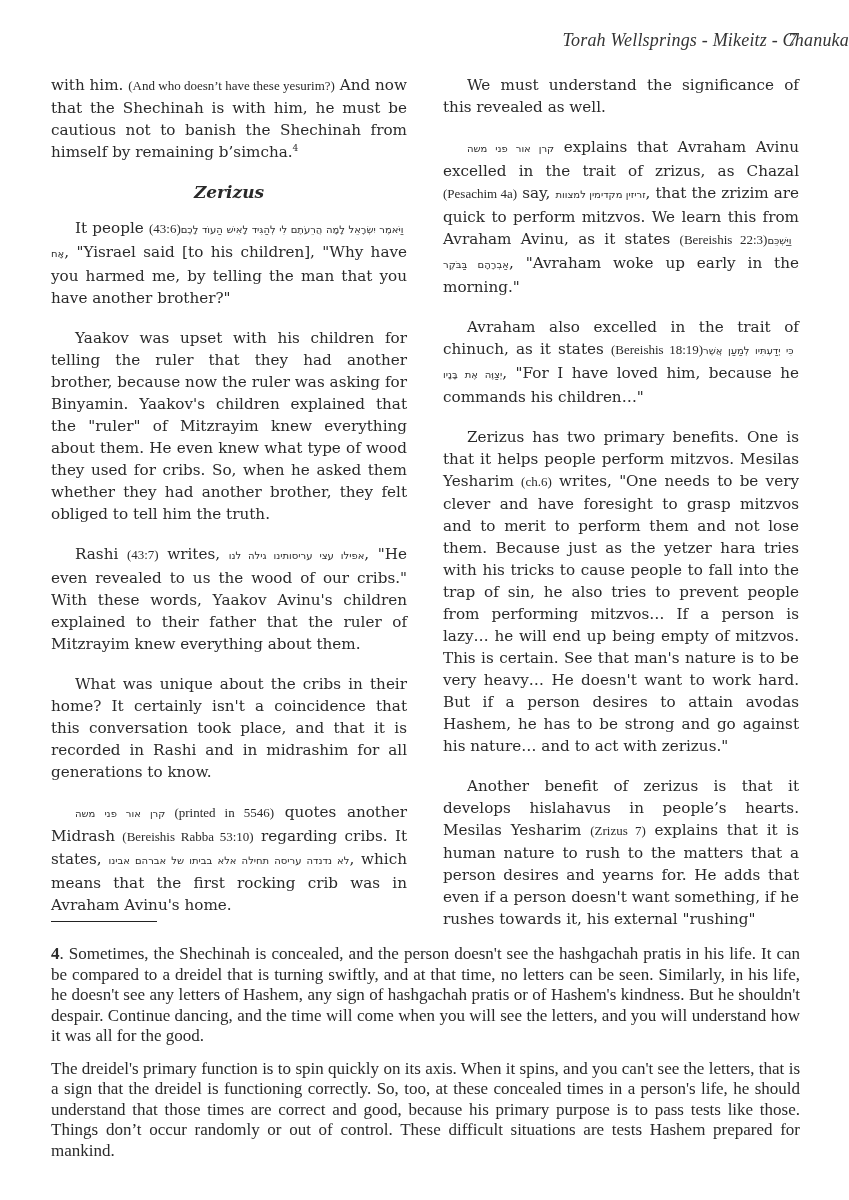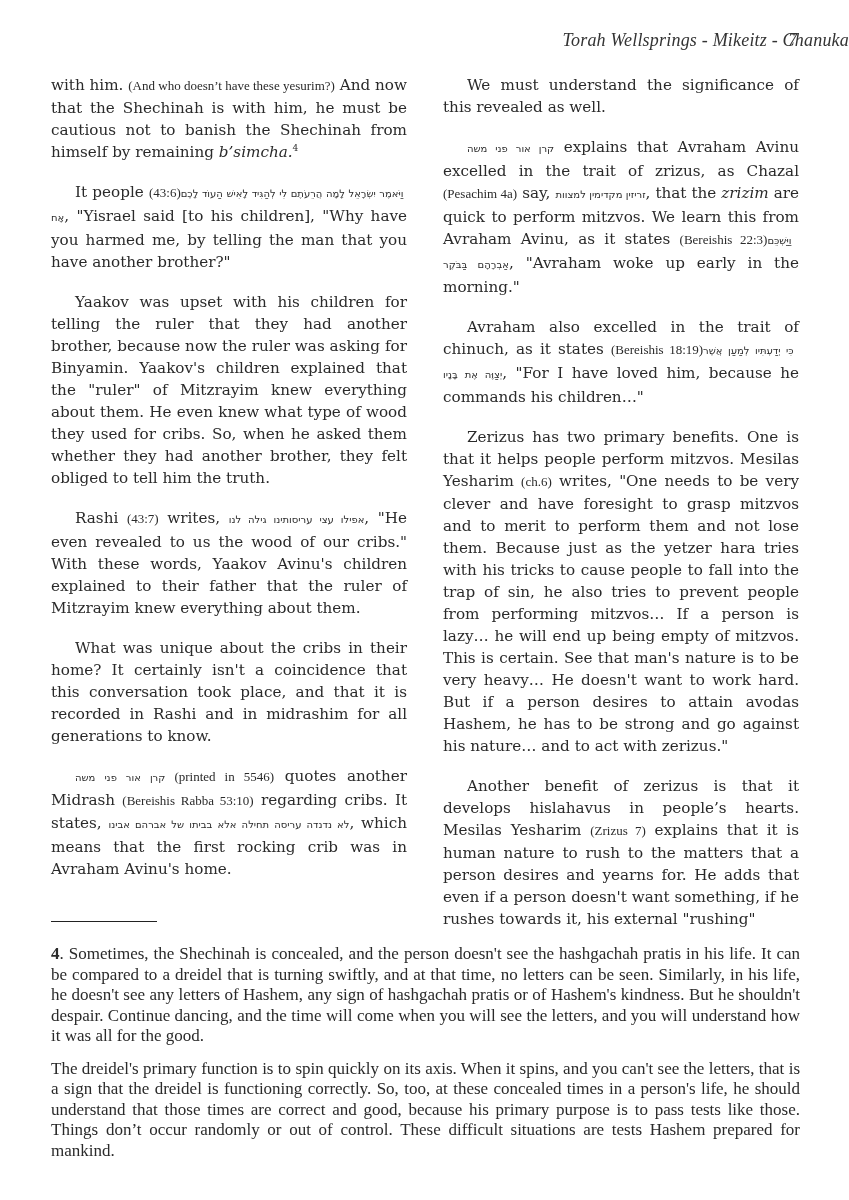--- a/index.html
+++ b/index.html
@@ -7,39 +7,40 @@
   .header { position: absolute; top: 30px; left: 0; width: 849px; height: 30px; }
   .header-title { position: absolute; left: 0; width: 849px; text-align: right; top: 0; font-family: "Liberation Serif", serif; font-style: italic; font-size: 18px; color: #333; letter-spacing: 0.2px; }
   .page-num { position: absolute; right: 52px; top: 0; font-family: "Liberation Serif", serif; font-style: italic; font-size: 18px; color: #333; }
   .col { position: absolute; top: 74px; width: 356px; font-size: 15.2px; line-height: 22px; text-align: justify; }
   .col.left { left: 51px; }
   .col.right { left: 443px; width: 356px; }
   .para { margin: 0 0 18px 0; text-indent: 24px; hyphens: none; }
   .para.noindent { text-indent: 0; }
   .small { font-size: 13px; font-family: "Liberation Serif", serif; }
   .heb { font-family: "DejaVu Sans", sans-serif; font-size: 10px; }
-  .ital { font-style: italic; }
+  .ital { }
   sup { font-size: 9px; line-height: 0; }
   .section-heading { text-align: center; font-weight: bold; font-style: italic; font-size: 17px; margin: 14px 0 14px 0; font-family: "DejaVu Serif", serif; }
   .fn-rule { position: absolute; left: 51px; top: 921px; width: 106px; height: 0; border-top: 1.2px solid #222; }
   .footnotes { position: absolute; left: 51px; top: 944px; width: 749px; font-family: "Liberation Serif", serif; font-size: 17px; line-height: 20.5px; text-align: justify; color: #2a2a2a; }
   .footnotes p { margin: 0 0 12px 0; }
   .fn-num { font-weight: bold; }
 </style>
 </head>
 <body>
 
 <div class="header">
   <div class="header-title">Torah Wellsprings - Mikeitz - Chanuka</div>
   <div class="page-num">7</div>
 </div>
 
 <div class="col left">
   <p class="para noindent"><span>with him. </span><span class="small">(And who doesn’t have these yesurim?)</span><span> And now that the Shechinah is with him, he must be cautious not to banish the Shechinah from himself by remaining </span><span class="ital">b’simcha.</span><sup>4</sup></p>
 
+  <div class="section-heading">Zerizus</div>
 
   <p class="para"><span>It people </span><span class="small">(43:6)</span><span class="heb" dir="rtl"> וַיֹּאמֶר יִשְׂרָאֵל לָמָה הֲרֵעֹתֶם לִי לְהַגִּיד לָאִישׁ הַעוֹד לָכֶם אָח</span><span>, "Yisrael said [to his children], "Why have you harmed me, by telling the man that you have another brother?"</span></p>
 
   <p class="para">Yaakov was upset with his children for telling the ruler that they had another brother, because now the ruler was asking for Binyamin. Yaakov's children explained that the "ruler" of Mitzrayim knew everything about them. He even knew what type of wood they used for cribs. So, when he asked them whether they had another brother, they felt obliged to tell him the truth.</p>
 
   <p class="para"><span>Rashi </span><span class="small">(43:7)</span><span> writes, </span><span class="heb" dir="rtl">אפילו עצי עריסותינו גילה לנו</span><span>, "He even revealed to us the wood of our cribs." With these words, Yaakov Avinu's children explained to their father that the ruler of Mitzrayim knew everything about them.</span></p>
 
   <p class="para">What was unique about the cribs in their home? It certainly isn't a coincidence that this conversation took place, and that it is recorded in Rashi and in midrashim for all generations to know.</p>
 
   <p class="para"><span class="heb" dir="rtl">קרן אור פני משה</span><span class="small"> (printed in 5546)</span><span> quotes another Midrash </span><span class="small">(Bereishis Rabba 53:10)</span><span> regarding cribs. It states, </span><span class="heb" dir="rtl">לא נדנדה עריסה תחילה אלא בביתו של אברהם אבינו</span><span>, which means that the first rocking crib was in Avraham Avinu's home.</span></p>

